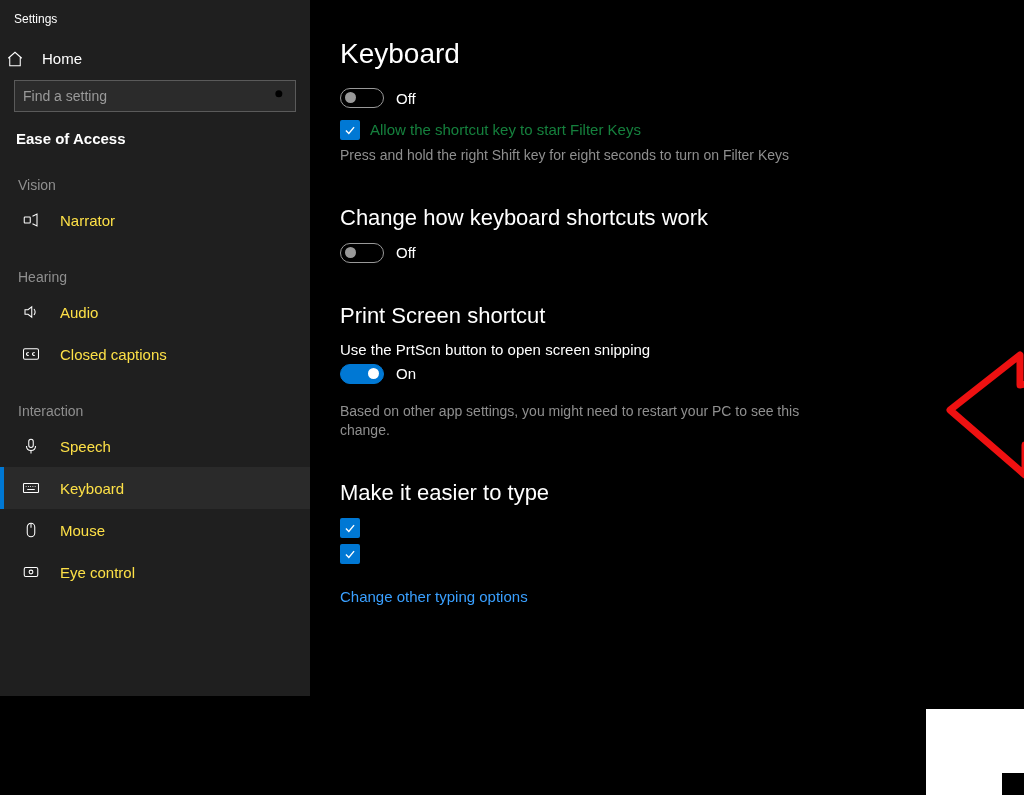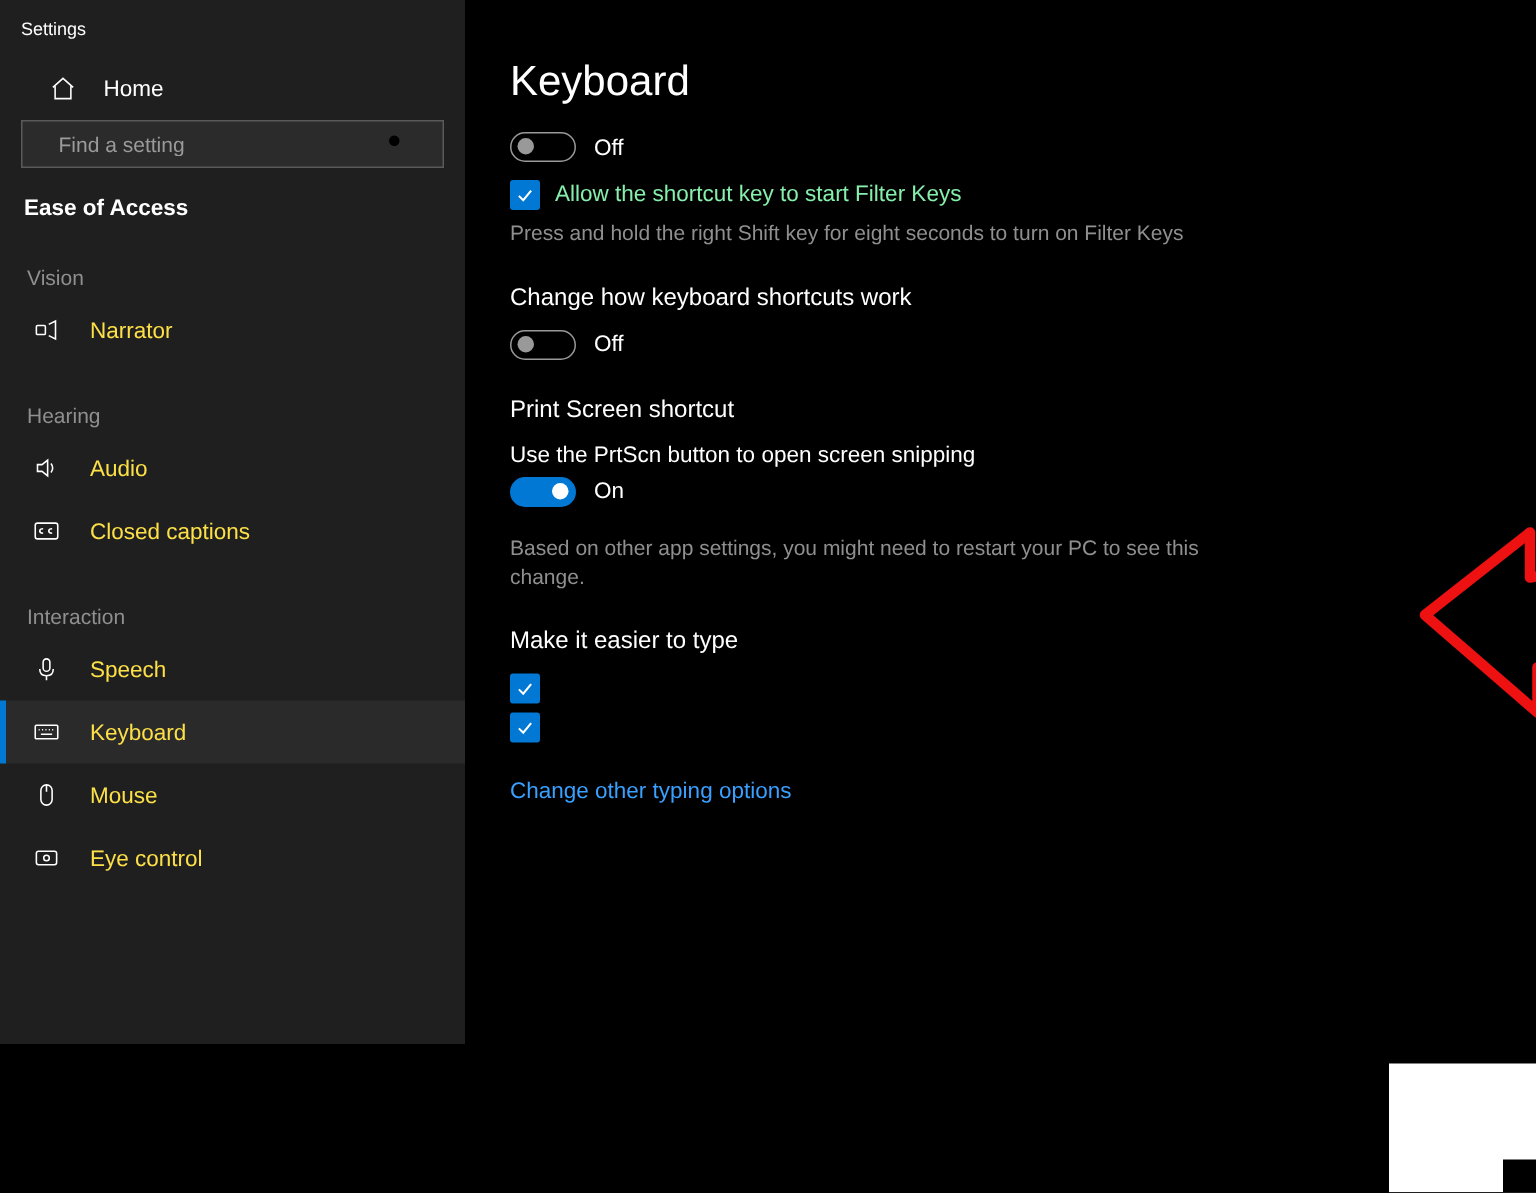--- a/index.html
+++ b/index.html
@@ -1,23 +1,23 @@
 <!DOCTYPE html>
 <html><head>
 <meta charset="utf-8">
 <style>
   * { box-sizing: border-box; margin: 0; padding: 0; }
   html, body { width: 1024px; height: 795px; overflow: hidden; font-family: "Segoe UI", sans-serif; background:#000; color:#fff; }
   .app { display:flex; width:100%; height:100%; background:#000; }
   .sidebar { width:310px; height:696px; background:#1f1f1f; display:flex; flex-direction:column; padding-top:6px; }
   .window-title { font-size:12px; color:#fff; padding:6px 14px 14px 14px; }
-  .home-row { display:flex; align-items:center; gap:18px; padding:10px 14px 12px 33px; cursor:default; }
+  .home-row { display:flex; gap:18px; padding:10px 14px 12px 6px; cursor:default; }
   .home-row .lbl { font-size:15px; color:#fff; }
   .search-wrap { padding:0 14px 12px 14px; }
-  .search { display:flex; align-items:center; justify-content:space-between; border:1px solid #5a5a5a; background:#2b2b2b; height:32px; padding:4px 24px; }
+  .search { display:flex; align-items:center; justify-content:space-between; border:1px solid #5a5a5a; background:#2b2b2b; height:32px; padding:4px 8px; }
   .search input { background:transparent; border:none; outline:none; color:#9a9a9a; font-size:14px; width:100%; }
   .search input::placeholder { color:#9a9a9a; }
   .search-icon { color:#9a9a9a; font-size:13px; }
   .category-current { font-size:15px; font-weight:600; color:#fff; padding:6px 14px 22px 16px; }
   .group-label { font-size:14px; color:#8f8f8f; padding:8px 14px 6px 18px; }
   .nav-item { display:flex; align-items:center; gap:20px; padding:12px 14px 12px 22px; cursor:default; position:relative; }
   .nav-item .lbl { font-size:15px; color:#fde047; }
   .nav-item.selected::before { content:""; position:absolute; left:0; top:0; bottom:0; width:4px; background:#0078d4; }
   .nav-item.selected { background:#2a2a2a; }
   .icon { width:18px; height:18px; display:inline-flex; align-items:center; justify-content:center; color:#fff; flex:0 0 18px; }
@@ -28,23 +28,23 @@
   .page-title { font-size:28px; font-weight:400; margin-bottom:18px; }
   .toggle-row { display:flex; align-items:center; gap:12px; margin:4px 0 12px 0; }
   .toggle { width:44px; height:20px; border:1.5px solid #999; border-radius:20px; position:relative; cursor:pointer; }
   .toggle .knob { position:absolute; width:11px; height:11px; border-radius:50%; background:#999; top:3px; left:4px; }
   .toggle.on { background:#0078d4; border-color:#0078d4; }
   .toggle.on .knob { background:#fff; left:auto; right:4px; top:3.5px; }
   .toggle-label { font-size:15px; color:#fff; }
   .check-row { display:flex; align-items:flex-start; gap:10px; margin:4px 0 6px 0; }
   .checkbox { width:20px; height:20px; background:#0078d4; border-radius:2px; display:flex; align-items:center; justify-content:center; flex:0 0 20px; }
   .checkbox svg { width:14px; height:14px; stroke:#fff; stroke-width:2.4; fill:none; }
-  .check-text { font-size:15px; color:#86efac; max-width:420px; line-height:1.3; }
+  .check-text { font-size:15px; color:#15803d; max-width:420px; line-height:1.3; }
   .muted { font-size:14px; color:#8f8f8f; max-width:460px; line-height:1.35; }
-  .section-title { font-size:16px; font-weight:400; margin-top:25px; margin-bottom:12px; }
+  .section-title { font-size:22px; font-weight:400; margin-top:40px; margin-bottom:12px; }
   .sublabel { font-size:15px; color:#fff; margin:2px 0 6px 0; }
   .link { color:#3aa0ff; font-size:15px; margin-top:18px; display:inline-block; cursor:pointer; }
 
   .arrow { position:absolute; left:625px; top:335px; width:220px; height:150px; pointer-events:none; }
 
   .corner { position:absolute; right:0; bottom:0; width:98px; height:86px; background:#fff; }
   .corner::after { content:""; position:absolute; right:0; bottom:0; width:22px; height:22px; background:#000; }
 </style>
 </head>
 <body>

